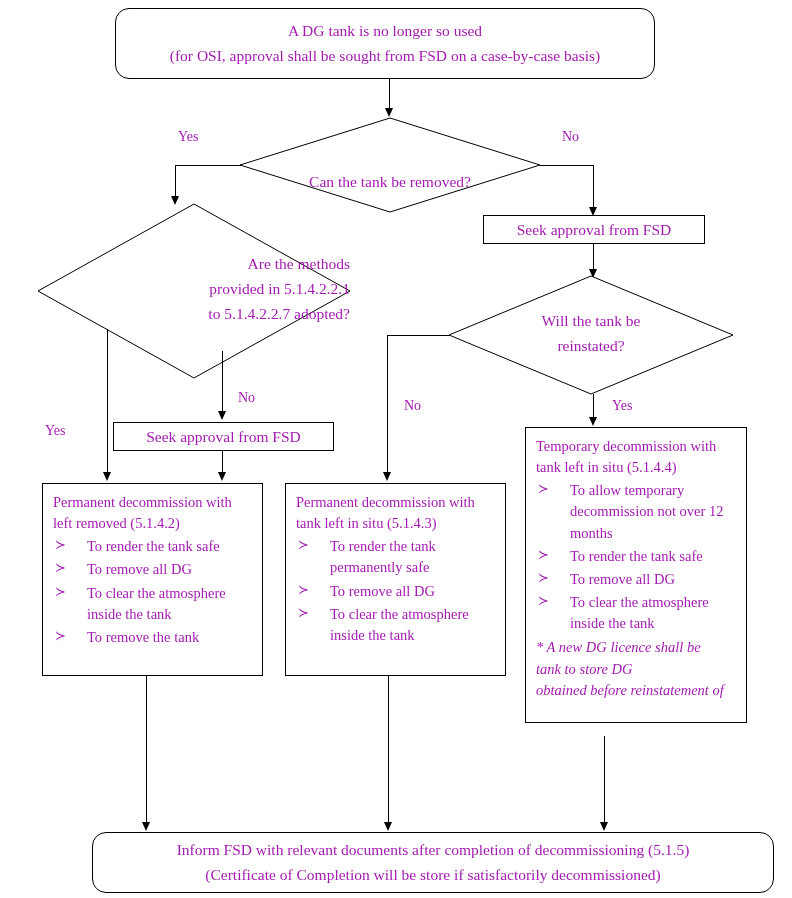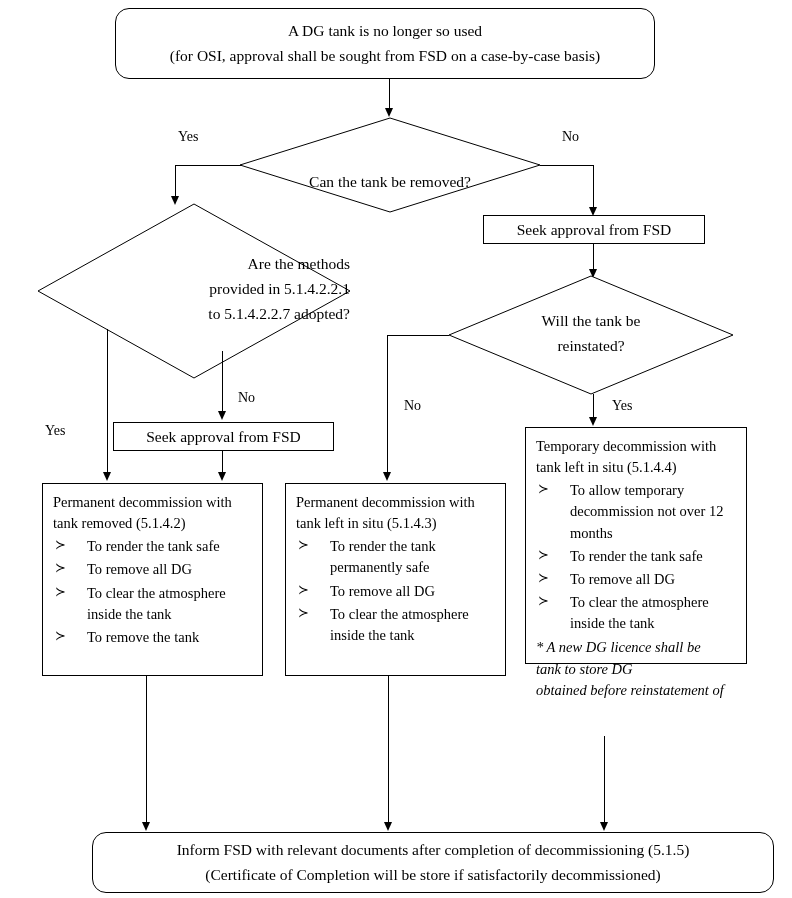--- a/index.html
+++ b/index.html
@@ -6,21 +6,21 @@
     margin: 0;
     padding: 0;
     background: #ffffff;
   }
   #canvas {
     position: relative;
     width: 792px;
     height: 898px;
     background: #ffffff;
     font-family: "Liberation Serif", "DejaVu Serif", serif;
-    color: #000000;
+    color: #a21caf;
     overflow: hidden;
   }
   .node {
     position: absolute;
     box-sizing: border-box;
     border: 1px solid #000;
     background: #fff;
   }
   .rounded {
     border-radius: 14px;
@@ -197,21 +197,21 @@
   <div class="arrowhead" style="left:383px; top:472px;"></div>
   <div class="edge-label" style="left:404px; top:398px;">No</div>
 
   <div class="vline" style="left:593px; top:394px; height:26px;"></div>
   <div class="arrowhead" style="left:589px; top:417px;"></div>
   <div class="edge-label" style="left:612px; top:398px;">Yes</div>
 
   <div class="detail-box" style="left:42px; top:483px; width:221px; height:193px;">
     <div class="detail-title">
       <div>Permanent decommission  with</div>
-      <div>tank removed (5.1.4.2)</div>
+      <div>left removed (5.1.4.2)</div>
     </div>
     <ul class="bullets">
       <li>
         <span class="bullet-glyph">≻</span>
         <span>To render the tank safe</span>
       </li>
       <li>
         <span class="bullet-glyph">≻</span>
         <span>To remove all DG</span>
       </li>
@@ -243,21 +243,21 @@
         <span>To remove all DG</span>
       </li>
       <li>
         <span class="bullet-glyph">≻</span>
         <span>To clear the atmosphere</span>
         <div>inside the tank</div>
       </li>
     </ul>
   </div>
 
-  <div class="detail-box" style="left:525px; top:427px; width:222px; height:237px;">
+  <div class="detail-box" style="left:525px; top:427px; width:222px; height:296px;">
     <div class="detail-title">
       <div>Temporary decommission with</div>
       <div>tank left in situ (5.1.4.4)</div>
     </div>
     <ul class="bullets">
       <li>
         <span class="bullet-glyph">≻</span>
         <span>To allow temporary</span>
         <div>decommission not over 12</div>
         <div>months</div>

